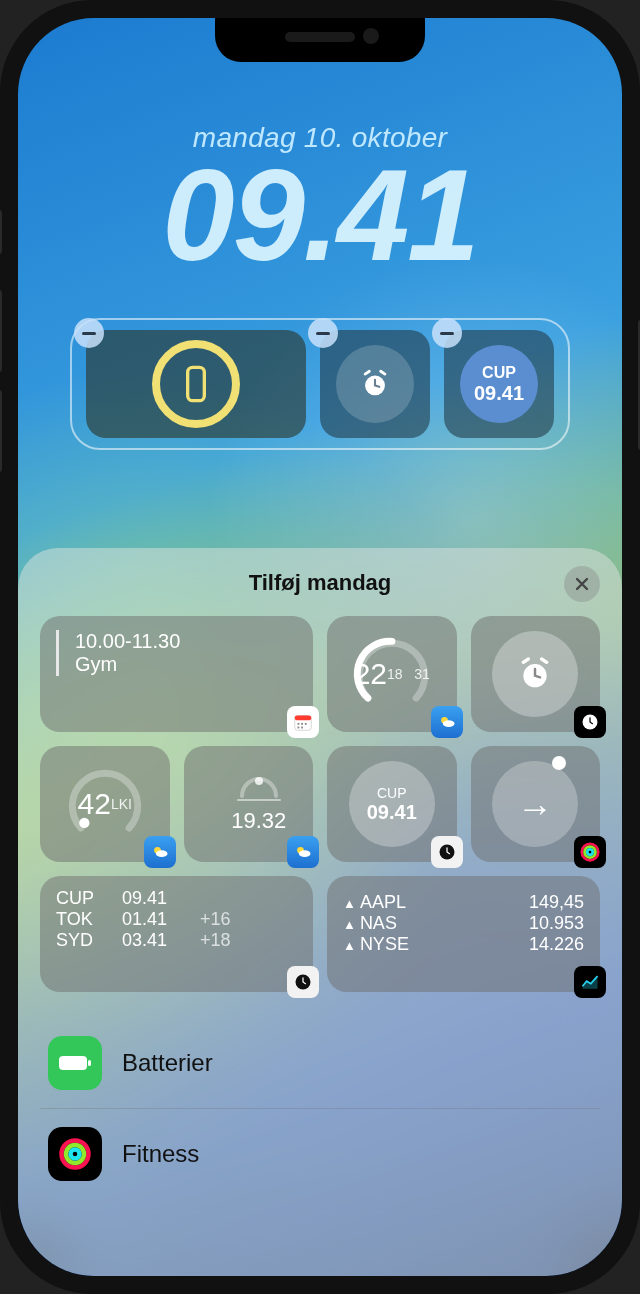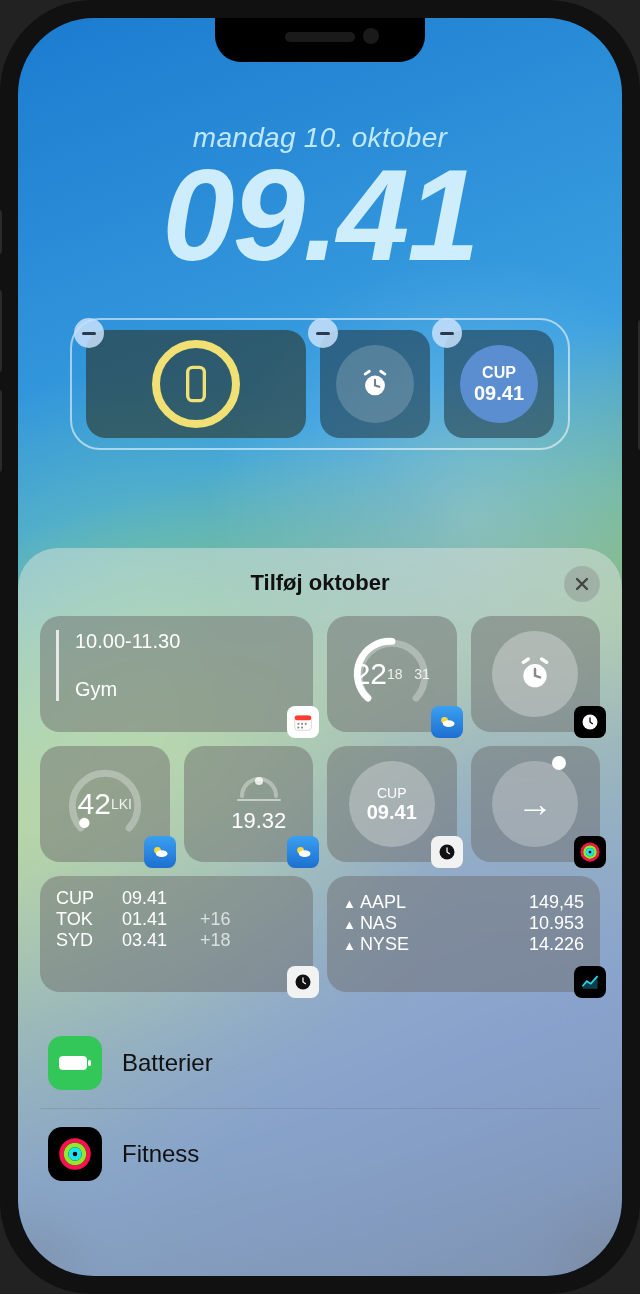--- a/index.html
+++ b/index.html
@@ -231,21 +231,21 @@
   .badge-weather  { background: linear-gradient(#3aa0f0,#1d6fd0); }
   .badge-clock-black { background: #000; }
   .badge-clock-white { background: #f2f2f2; }
   .badge-fitness  { background: #000; }
   .badge-stocks   { background: #000; }
 
   
   .cal-card { padding: 14px 16px; display:flex; flex-direction:column; gap:4px; }
   .cal-bar { border-left: 3px solid #e8e8e8; padding-left: 16px; }
   .cal-time { font-size: 20px; font-weight: 500; }
-  .cal-title { font-size: 20px; font-weight: 500; margin-top: 25px; }
+  .cal-title { font-size: 20px; font-weight: 500; }
 
   .gauge-card { display:flex; align-items:center; justify-content:center; }
   .gauge {
     position: relative;
     width: 86px; height: 86px;
   }
   .gauge svg { position:absolute; inset:0; }
   .gauge .num { position:absolute; inset:0; display:flex; flex-direction:row; align-items:center; justify-content:center; }
   .gauge .big { font-size: 30px; font-weight: 400; }
   .gauge .small { font-size: 14px; opacity: 0.85; }
@@ -359,21 +359,21 @@
         <div class="circle">
           <div class="cup-label">CUP</div>
           <div class="cup-time">09.41</div>
         </div>
       </div>
 
     </div>
 
     <div class="sheet">
       <div class="sheet-header">
-        <div class="sheet-title">Tilføj oktober</div>
+        <div class="sheet-title">Tilføj mandag</div>
         <div class="close-btn">
           <svg width="16" height="16" viewBox="0 0 16 16">
             <path d="M3 3l10 10M13 3L3 13" stroke="#444" stroke-width="2.4" stroke-linecap="round"></path>
           </svg>
         </div>
       </div>
 
       <div class="suggest-grid">
 
         <div class="widget-card span2 cal-card">

